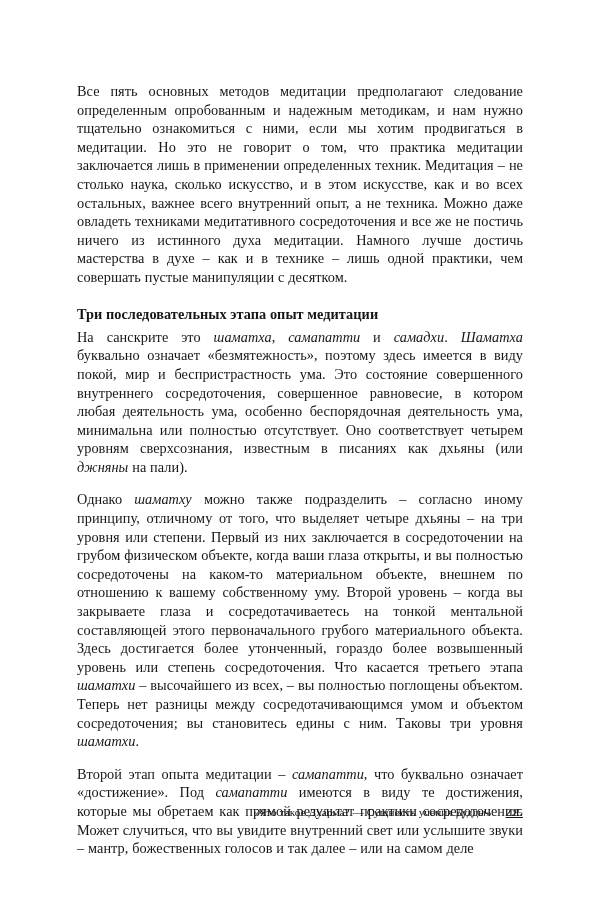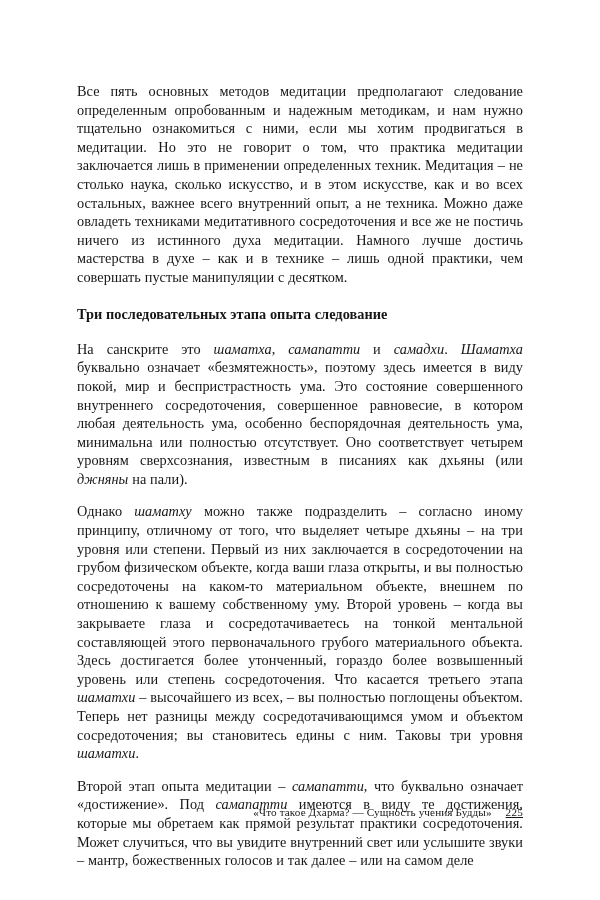--- a/index.html
+++ b/index.html
@@ -51,21 +51,21 @@
   h2.section-head {
     margin: 18.6px 0 0 0;
     font-size: 14.3px;
     line-height: 18.6px;
     font-weight: bold;
     text-align: left;
     letter-spacing: 0.05px;
   }
 
   h2.section-head + p.body-par {
-    margin-top: 16px;
+    margin-top: 4px;
   }
 
   i, em, .it {
     font-style: italic;
   }
 
   .footer {
     position: absolute;
     left: 77px;
     top: 805px;
@@ -87,21 +87,21 @@
 </style>
 </head>
 <body>
 
 <div class="page">
 
   <div class="text-block">
 
     <p class="body-par">Все пять основных методов медитации предполагают следование определенным опробованным и надежным методикам, и нам нужно тщательно ознакомиться с ними, если мы хотим продвигаться в медитации. Но это не говорит о том, что практика медитации заключается лишь в применении определенных техник. Медитация – не столько наука, сколько искусство, и в этом искусстве, как и во всех остальных, важнее всего внутренний опыт, а не техника. Можно даже овладеть техниками медитативного сосредоточения и все же не постичь ничего из истинного духа медитации. Намного лучше достичь мастерства в духе – как и в технике – лишь одной практики, чем совершать пустые манипуляции с десятком.</p>
 
-    <h2 class="section-head">Три последовательных этапа опыта следование</h2>
+    <h2 class="section-head">Три последовательных этапа опыт медитации</h2>
 
     <p class="body-par">На санскрите это <i class="it">шаматха</i>, <i class="it">самапатти</i> и <i class="it">самадхи</i>. <i class="it">Шаматха</i> буквально означает «безмятежность», поэтому здесь имеется в виду покой, мир и беспристрастность ума. Это состояние совершенного внутреннего сосредоточения, совершенное равновесие, в котором любая деятельность ума, особенно беспорядочная деятельность ума, минимальна или полностью отсутствует. Оно соответствует четырем уровням сверхсознания, известным в писаниях как дхьяны (или <i class="it">джняны</i> на пали).</p>
 
     <p class="body-par gap-before">Однако <i class="it">шаматху</i> можно также подразделить – согласно иному принципу, отличному от того, что выделяет четыре дхьяны – на три уровня или степени. Первый из них заключается в сосредоточении на грубом физическом объекте, когда ваши глаза открыты, и вы полностью сосредоточены на каком-то материальном объекте, внешнем по отношению к вашему собственному уму. Второй уровень – когда вы закрываете глаза и сосредотачиваетесь на тонкой ментальной составляющей этого первоначального грубого материального объекта. Здесь достигается более утонченный, гораздо более возвышенный уровень или степень сосредоточения.  Что касается третьего этапа <i class="it">шаматхи</i> – высочайшего из всех, – вы полностью поглощены объектом. Теперь нет разницы между сосредотачивающимся умом и объектом сосредоточения; вы становитесь едины с ним. Таковы три уровня <i class="it">шаматхи</i>.</p>
 
     <p class="body-par gap-before">Второй этап опыта медитации – <i class="it">самапатти</i>, что буквально означает «достижение». Под <i class="it">самапатти</i> имеются в виду те достижения, которые мы обретаем как прямой результат практики сосредоточения. Может случиться, что вы увидите внутренний свет или услышите звуки – мантр, божественных голосов и так далее – или на самом деле</p>
 
   </div>
 
   <div class="footer">

